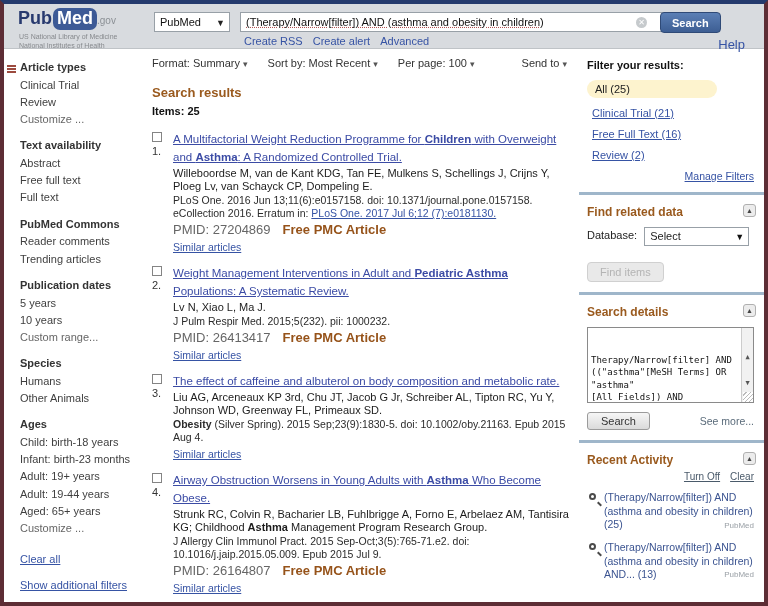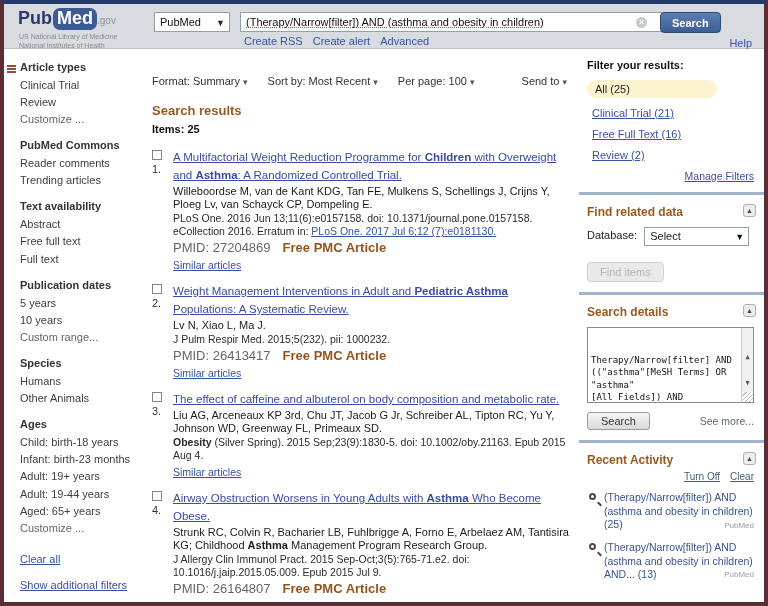--- a/index.html
+++ b/index.html
@@ -22,41 +22,41 @@
   .logo .med { display:inline-block; background:#3d5a96; color:#fff; font-size:18px; border-radius:7px; padding:0 4px 1px 4px; margin-left:1px; }
   .logo .gov { font-size:10px; color:#8b9095; font-weight:normal; }
   .logo-cap { position:absolute; left:15px; top:28px; font-size:7px; color:#86898d; line-height:1.3; }
   .db-select { position:absolute; left:150px; top:8px; width:76px; height:20px; background:#fff; border:1px solid #98a0a7; font-size:11px; line-height:18px; padding:0 5px; color:#111; cursor:pointer; }
   .db-select .arr { position:absolute; right:4px; top:1px; font-size:9px; color:#222; }
   .search-input { position:absolute; left:236px; top:8px; width:448px; height:20px; border:1px solid #98a0a7; font-size:11px; padding:0 18px 0 5px; font-family:"Liberation Sans",sans-serif; color:#111; text-decoration:underline dotted #b25555; }
   .clear-btn { position:absolute; left:632px; top:13px; width:11px; height:11px; border-radius:50%; background:#c6cacd; color:#fff; font-size:8px; line-height:11px; text-align:center; cursor:pointer; }
   .search-btn { position:absolute; left:656px; top:8px; height:21px; padding:0 11px; background:linear-gradient(#5b7fb5,#3d5e93); color:#fff; font-weight:bold; font-size:11px; border:1px solid #2f4a77; border-radius:4px; cursor:pointer; }
   .hdr-links { position:absolute; left:240px; top:31px; font-size:11px; color:#3653a4; display:flex; gap:10px; }
   .hdr-links span { cursor:pointer; }
-  .help-link { position:absolute; right:12px; top:33px; font-size:11px; color:#3653a4; }
+  .help-link { position:absolute; right:19px; top:33px; font-size:13px; color:#3653a4; }
 
   
   .content { display:flex; height:553px; overflow:hidden; background:#fff; }
   .left-col { width:138px; min-width:138px; padding:12px 2px 0 16px; position:relative; }
   .mid-col { width:437px; min-width:437px; padding:6px 8px 0 10px; }
   .right-col { flex:1; padding:10px 10px 0 8px; }
 
   
   .hamb { position:absolute; left:3px; top:15px; cursor:pointer; }
   .hamb i { display:block; width:9px; height:2px; background:#9c4a3e; margin:1px 0; }
   .sb-sec { margin-bottom:13px; }
   .sb-title { font-size:11px; font-weight:bold; color:#333; margin-bottom:4px; line-height:1.25; }
   .sb-item { font-size:11px; color:#3f3f3f; margin:4px 0; cursor:pointer; line-height:1.2; }
   .sb-extra { color:#666; }
   .sb-link { display:block; font-size:11px; color:#3653a4; text-decoration:underline; margin-top:18px; cursor:pointer; }
   .sb-link.second { margin-top:14px; }
 
   
   .toolbar { display:flex; align-items:center; font-size:11px; color:#333; margin-top:2px; }
-  .tb-item { margin-right:20px; cursor:pointer; white-space:nowrap;margin-top:18px; }
+  .tb-item { margin-right:20px; cursor:pointer; white-space:nowrap; }
   .caret { color:#555; font-size:9px; margin-left:3px; }
   .send-to { margin-left:auto; margin-right:4px; }
   .res-head { font-size:13px; font-weight:bold; color:#9a5a1e; margin:16px 0 5px; }
   .res-count { font-size:11px; font-weight:bold; color:#111; margin-bottom:12px; }
   .result { display:flex; margin-bottom:8px; }
   .gutter { width:21px; min-width:21px; padding-top:3px; }
   .cb { display:block; width:10px; height:10px; border:1px solid #848484; background:#fff; cursor:pointer; }
   .rnum { display:block; font-size:11px; color:#333; margin-top:3px; }
   .rbody { flex:1; }
   .rtitle { font-size:11.5px; line-height:1.25; color:#3b4ba5; text-decoration:underline; display:inline; }
@@ -129,30 +129,30 @@
         <i></i>
       </span>
     <div id="sb-sections">
   <div class="sb-sec">
     <div class="sb-title">Article types</div>
     <div class="sb-item">Clinical Trial</div>
           <div class="sb-item">Review</div>
     <div class="sb-item sb-extra">Customize ...</div>
   </div>
   <div class="sb-sec">
-    <div class="sb-title">PubMed Commons</div>
-    <div class="sb-item">Reader comments</div>
-          <div class="sb-item">Trending articles</div>
-
-  </div>
-  <div class="sb-sec">
     <div class="sb-title">Text availability</div>
     <div class="sb-item">Abstract</div>
           <div class="sb-item">Free full text</div>
           <div class="sb-item">Full text</div>
+
+  </div>
+  <div class="sb-sec">
+    <div class="sb-title">PubMed Commons</div>
+    <div class="sb-item">Reader comments</div>
+          <div class="sb-item">Trending articles</div>
 
   </div>
   <div class="sb-sec">
     <div class="sb-title">Publication dates</div>
     <div class="sb-item">5 years</div>
           <div class="sb-item">10 years</div>
     <div class="sb-item sb-extra">Custom range...</div>
   </div>
   <div class="sb-sec">
     <div class="sb-title">Species</div>

